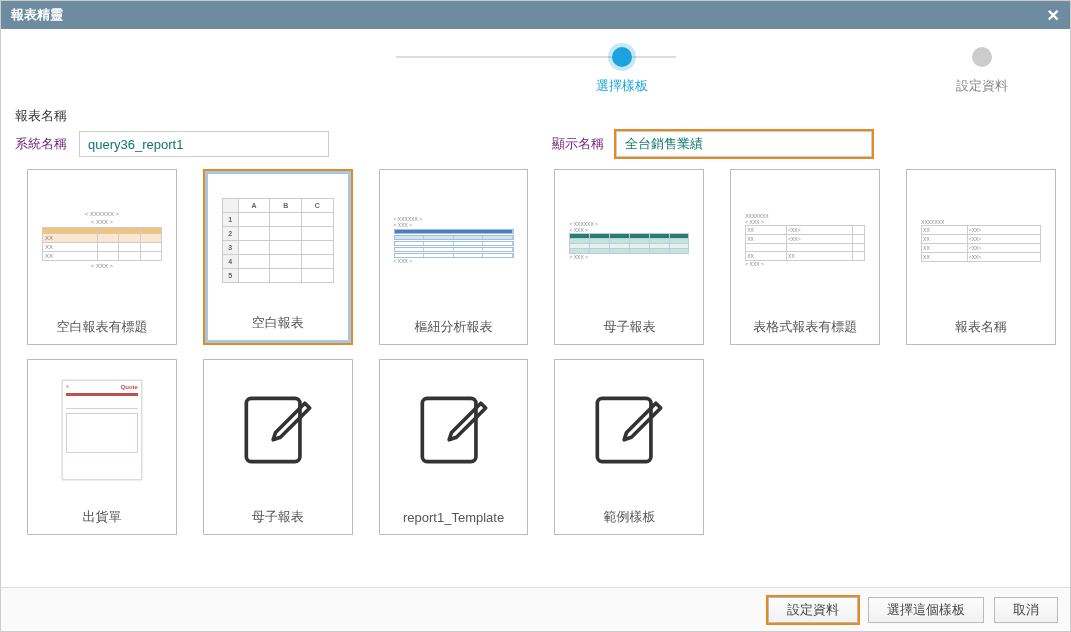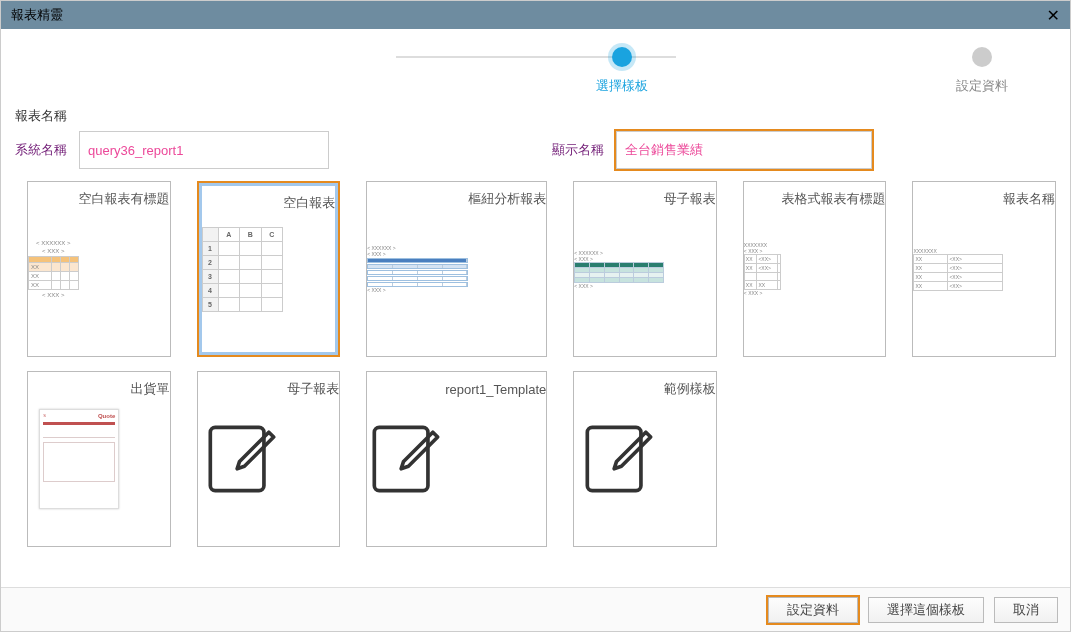--- a/index.html
+++ b/index.html
@@ -14,26 +14,26 @@
     width: 1071px;
     height: 632px;
     border: 1px solid #ccc;
     display: flex;
     flex-direction: column;
     position: relative;
   }
   .titlebar {
     height: 28px;
     background: #6e8ca0;
-    color: #000000;
+    color: #ffffff;
     display: flex;
     align-items: center;
     padding: 0 10px;
     font-size: 13px;
-    font-weight: normal;
+    font-weight: bold;
   }
   .titlebar .spacer { flex: 1; }
   .titlebar .close {
     font-size: 16px;
     cursor: pointer;
   }
   .body {
     flex: 1;
     padding: 0 8px 8px 8px;
     overflow: hidden;
@@ -98,25 +98,25 @@
     padding: 2px 6px 10px 6px;
     gap: 24px;
   }
   .field {
     display: flex;
     align-items: center;
     gap: 12px;
   }
   .field label { color: #701a75; white-space: nowrap; }
   .field input {
-    height: 38px;
+    height: 26px;
     border: 1px solid #ccc;
     padding: 0 8px;
     font-size: 13px;
-    color: #ec4899;
+    color: #0f766e;
     background: #fff;
   }
   .field .sys-name { width: 250px; }
   .field .display-name { width: 256px; }
 
   .highlight-orange {
     outline: 2px solid #e58a1e;
     outline-offset: 0;
   }
 
@@ -124,21 +124,21 @@
   .grid {
     display: grid;
     grid-template-columns: repeat(6, 1fr);
     gap: 14px;
     padding: 2px 6px;
   }
   .tpl {
     border: 1px solid #bbb;
     height: 176px;
     display: flex;
-    flex-direction: row;
+    flex-direction: column;
     cursor: pointer;
     background: #fff;
     margin-left: 12px;
   }
   .tpl .thumb {
     flex: 1;
     display: flex;
     align-items: center;
     justify-content: center;
     overflow: hidden;

